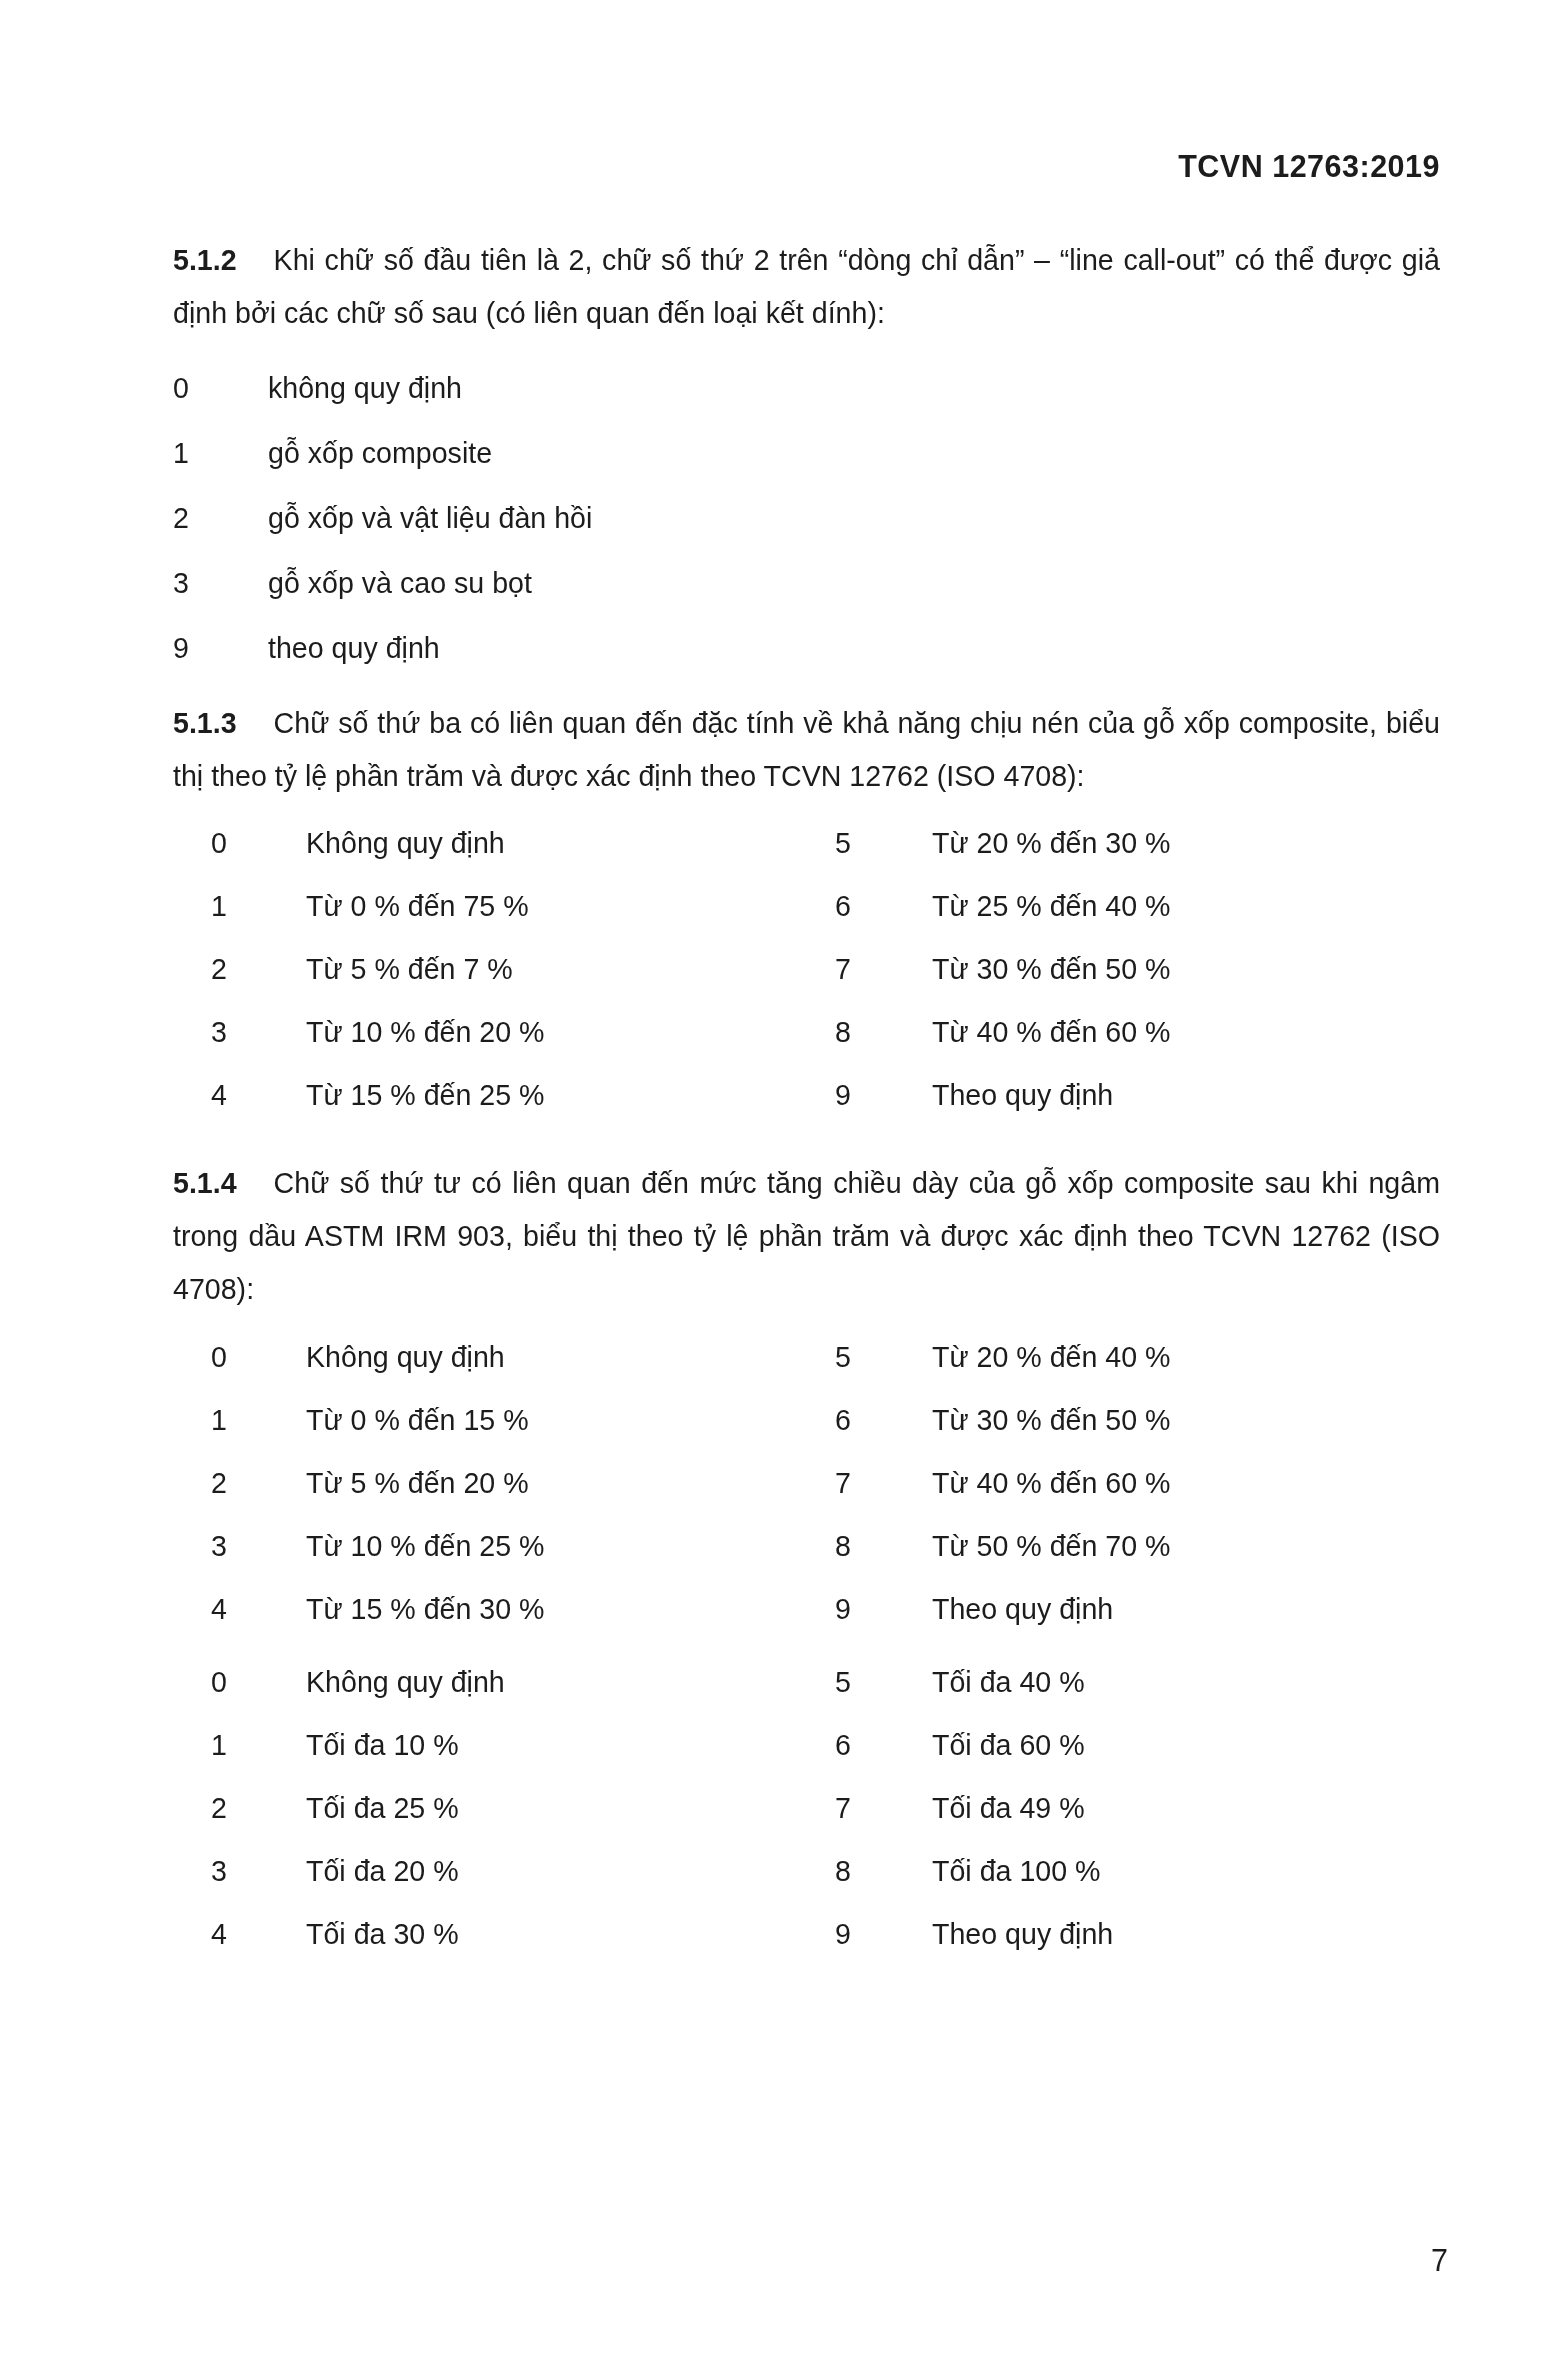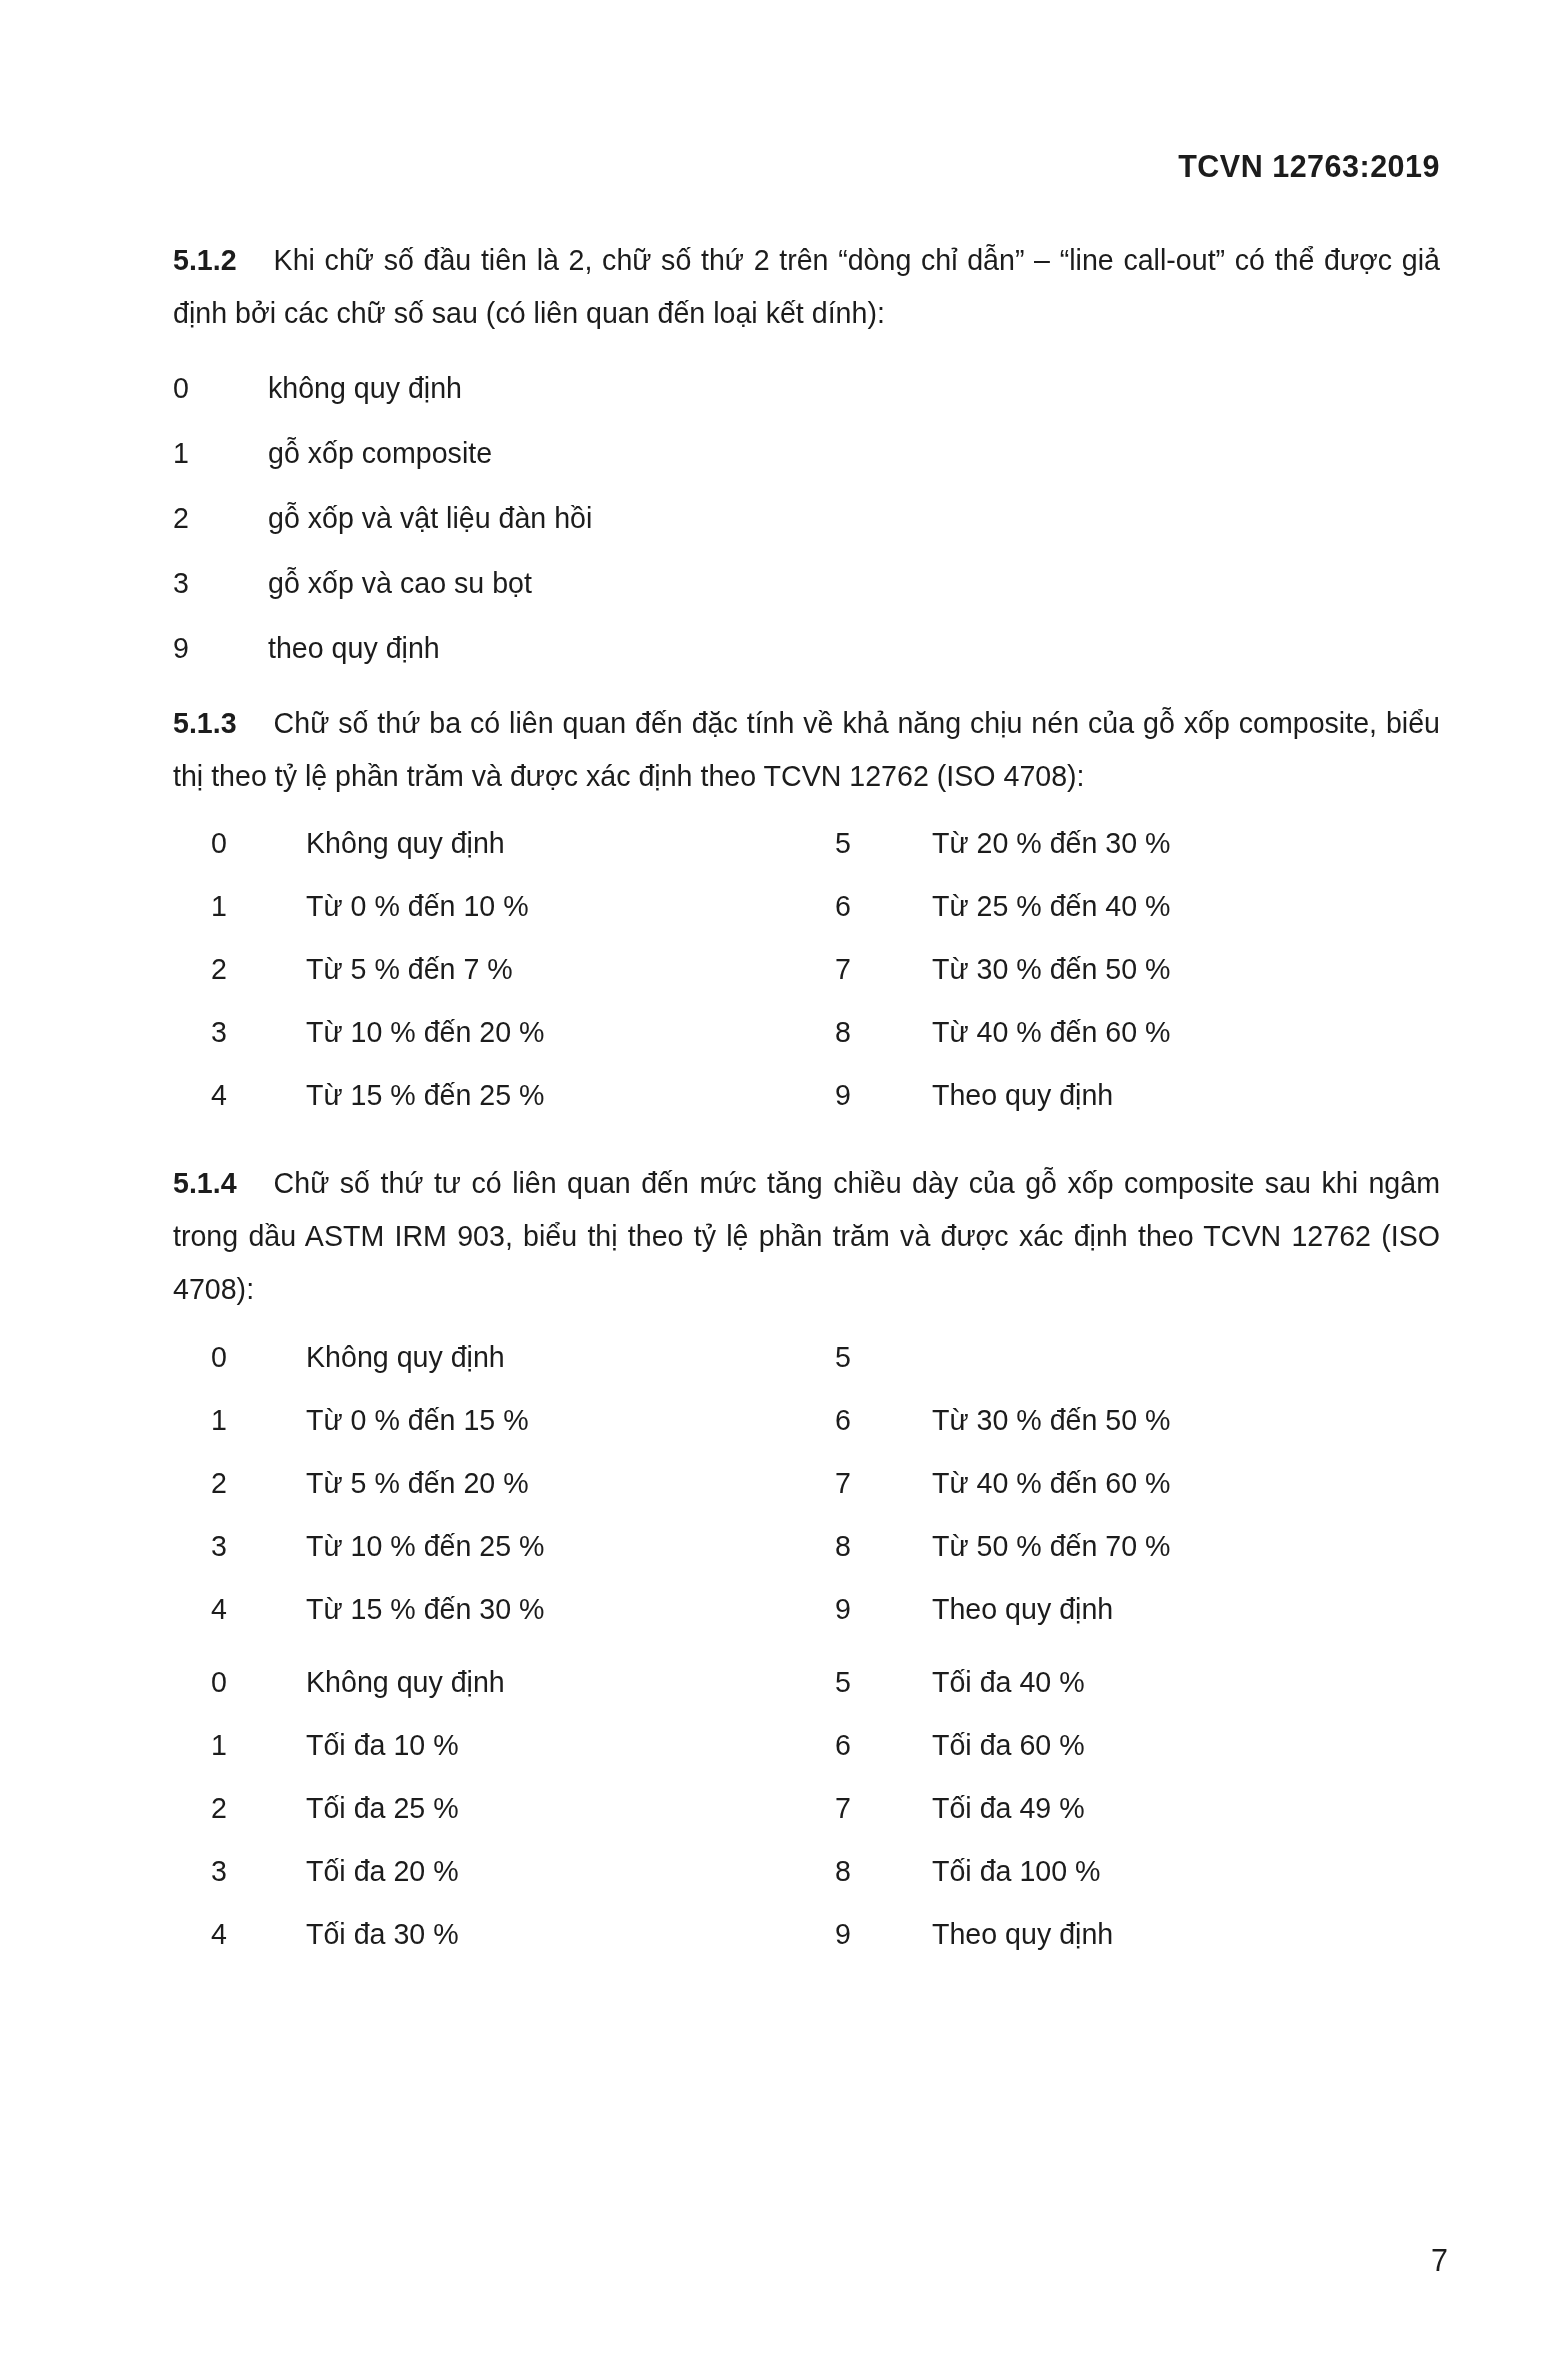--- a/index.html
+++ b/index.html
@@ -109,21 +109,21 @@
 
     <div class="list-two">
       <div class="row">
         <span>0</span>
         <span>Không quy định</span>
         <span>5</span>
         <span>Từ 20 % đến 30 %</span>
       </div>
       <div class="row">
         <span>1</span>
-        <span>Từ 0 % đến 10 %</span>
+        <span>Từ 0 % đến 75 %</span>
         <span>6</span>
         <span>Từ 25 % đến 40 %</span>
       </div>
       <div class="row">
         <span>2</span>
         <span>Từ 5 % đến 7 %</span>
         <span>7</span>
         <span>Từ 30 % đến 50 %</span>
       </div>
       <div class="row">
@@ -140,20 +140,21 @@
       </div>
     </div>
 
     <p class="para p514"><span class="sec-num">5.1.4</span><span>Chữ số thứ tư có liên quan đến mức tăng chiều dày của gỗ xốp composite sau khi ngâm trong dầu ASTM IRM 903, biểu thị theo tỷ lệ phần trăm và được xác định theo TCVN 12762 (ISO 4708):</span></p>
 
     <div class="list-two">
       <div class="row">
         <span>0</span>
         <span>Không quy định</span>
         <span>5</span>
+        <span>Từ 20 % đến 40 %</span>
       </div>
       <div class="row">
         <span>1</span>
         <span>Từ 0 % đến 15 %</span>
         <span>6</span>
         <span>Từ 30 % đến 50 %</span>
       </div>
       <div class="row">
         <span>2</span>
         <span>Từ 5 % đến 20 %</span>

